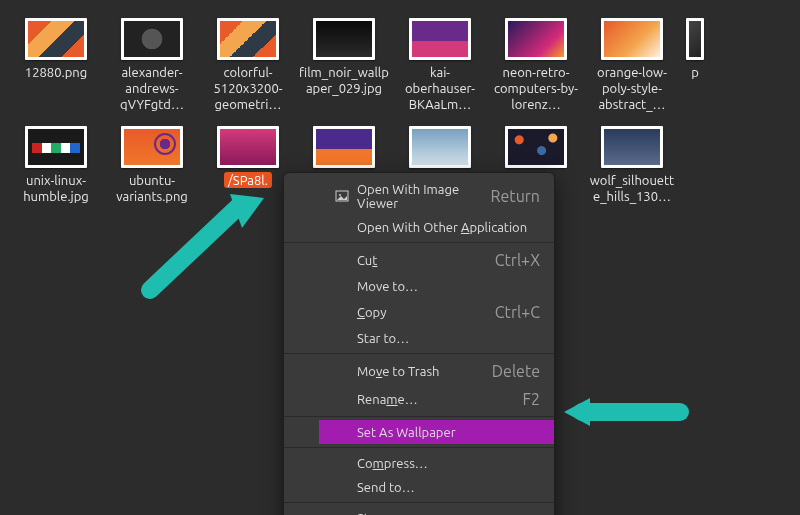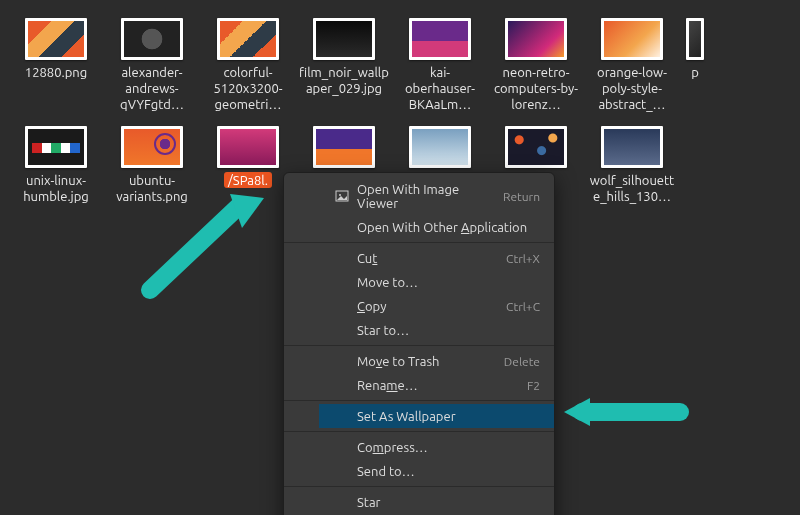--- a/index.html
+++ b/index.html
@@ -3,24 +3,24 @@
 <meta charset="utf-8">
 <style>
   html,body{margin:0;padding:0;background:#2c2c2c;color:#ddd;font-family:Ubuntu,"Segoe UI",Arial,sans-serif;font-size:13px;width:800px;height:515px;overflow:hidden;}
   .grid{display:flex;flex-wrap:wrap;padding:18px 8px;gap:0;align-content:flex-start;height:100%;box-sizing:border-box;}
   .item{width:96px;display:flex;flex-direction:column;align-items:center;margin:0 0 14px 0;}
   .thumb{width:62px;height:42px;background:#888;border:3px solid #fff;border-radius:1px;box-shadow:0 1px 2px rgba(0,0,0,.5);box-sizing:border-box;position:relative;overflow:hidden;}
   .label{margin-top:4px;text-align:center;font-size:13px;line-height:16px;max-width:90px;word-wrap:break-word;color:#e8e8e8;}
   .label.sel{background:#e95420;color:#fff;border-radius:3px;padding:0 4px;display:inline-block;}
   .ctx{position:absolute;left:283px;top:172px;width:270px;background:#3a3a3a;border:1px solid #1e1e1e;border-radius:6px;box-shadow:0 6px 20px rgba(0,0,0,.55);padding:4px 0;z-index:50;}
   .ctx-row{display:flex;align-items:center;padding:5px 14px 5px 14px;color:#ddd;cursor:default;margin-left:35px;}
-  .ctx-row.hover{background:#0c4a6e;}
+  .ctx-row.hover{background:#a21caf;}
   .ctx-row .ico{width:18px;display:inline-flex;justify-content:center;margin-right:6px;color:#ccc;}
   .ctx-row .lbl{flex:1;}
-  .ctx-row .accel{color:#9b9b9b;font-size:12px;}
+  .ctx-row .accel{color:#9b9b9b;font-size:16px;}
   .ctx-sep{height:1px;background:#2a2a2a;margin:3px 0;}
   .underline{text-decoration:underline;}
   
   .arrow{position:absolute;z-index:60;}
   .arrow svg{display:block;}
   
   .t-diag{background:linear-gradient(135deg,#e85a2a 0 25%,#f3a64d 25% 50%,#2e3b47 50% 75%,#e85a2a 75%);}
   .t-camera{background:radial-gradient(circle at 50% 50%,#555 0 30%,#222 32% 100%),#111;}
   .t-purple{background:linear-gradient(180deg,#2a2260 0 60%,#3a2a80 60% 100%);}
   .t-noir{background:linear-gradient(180deg,#0a0a0a,#2a2a2a);}

